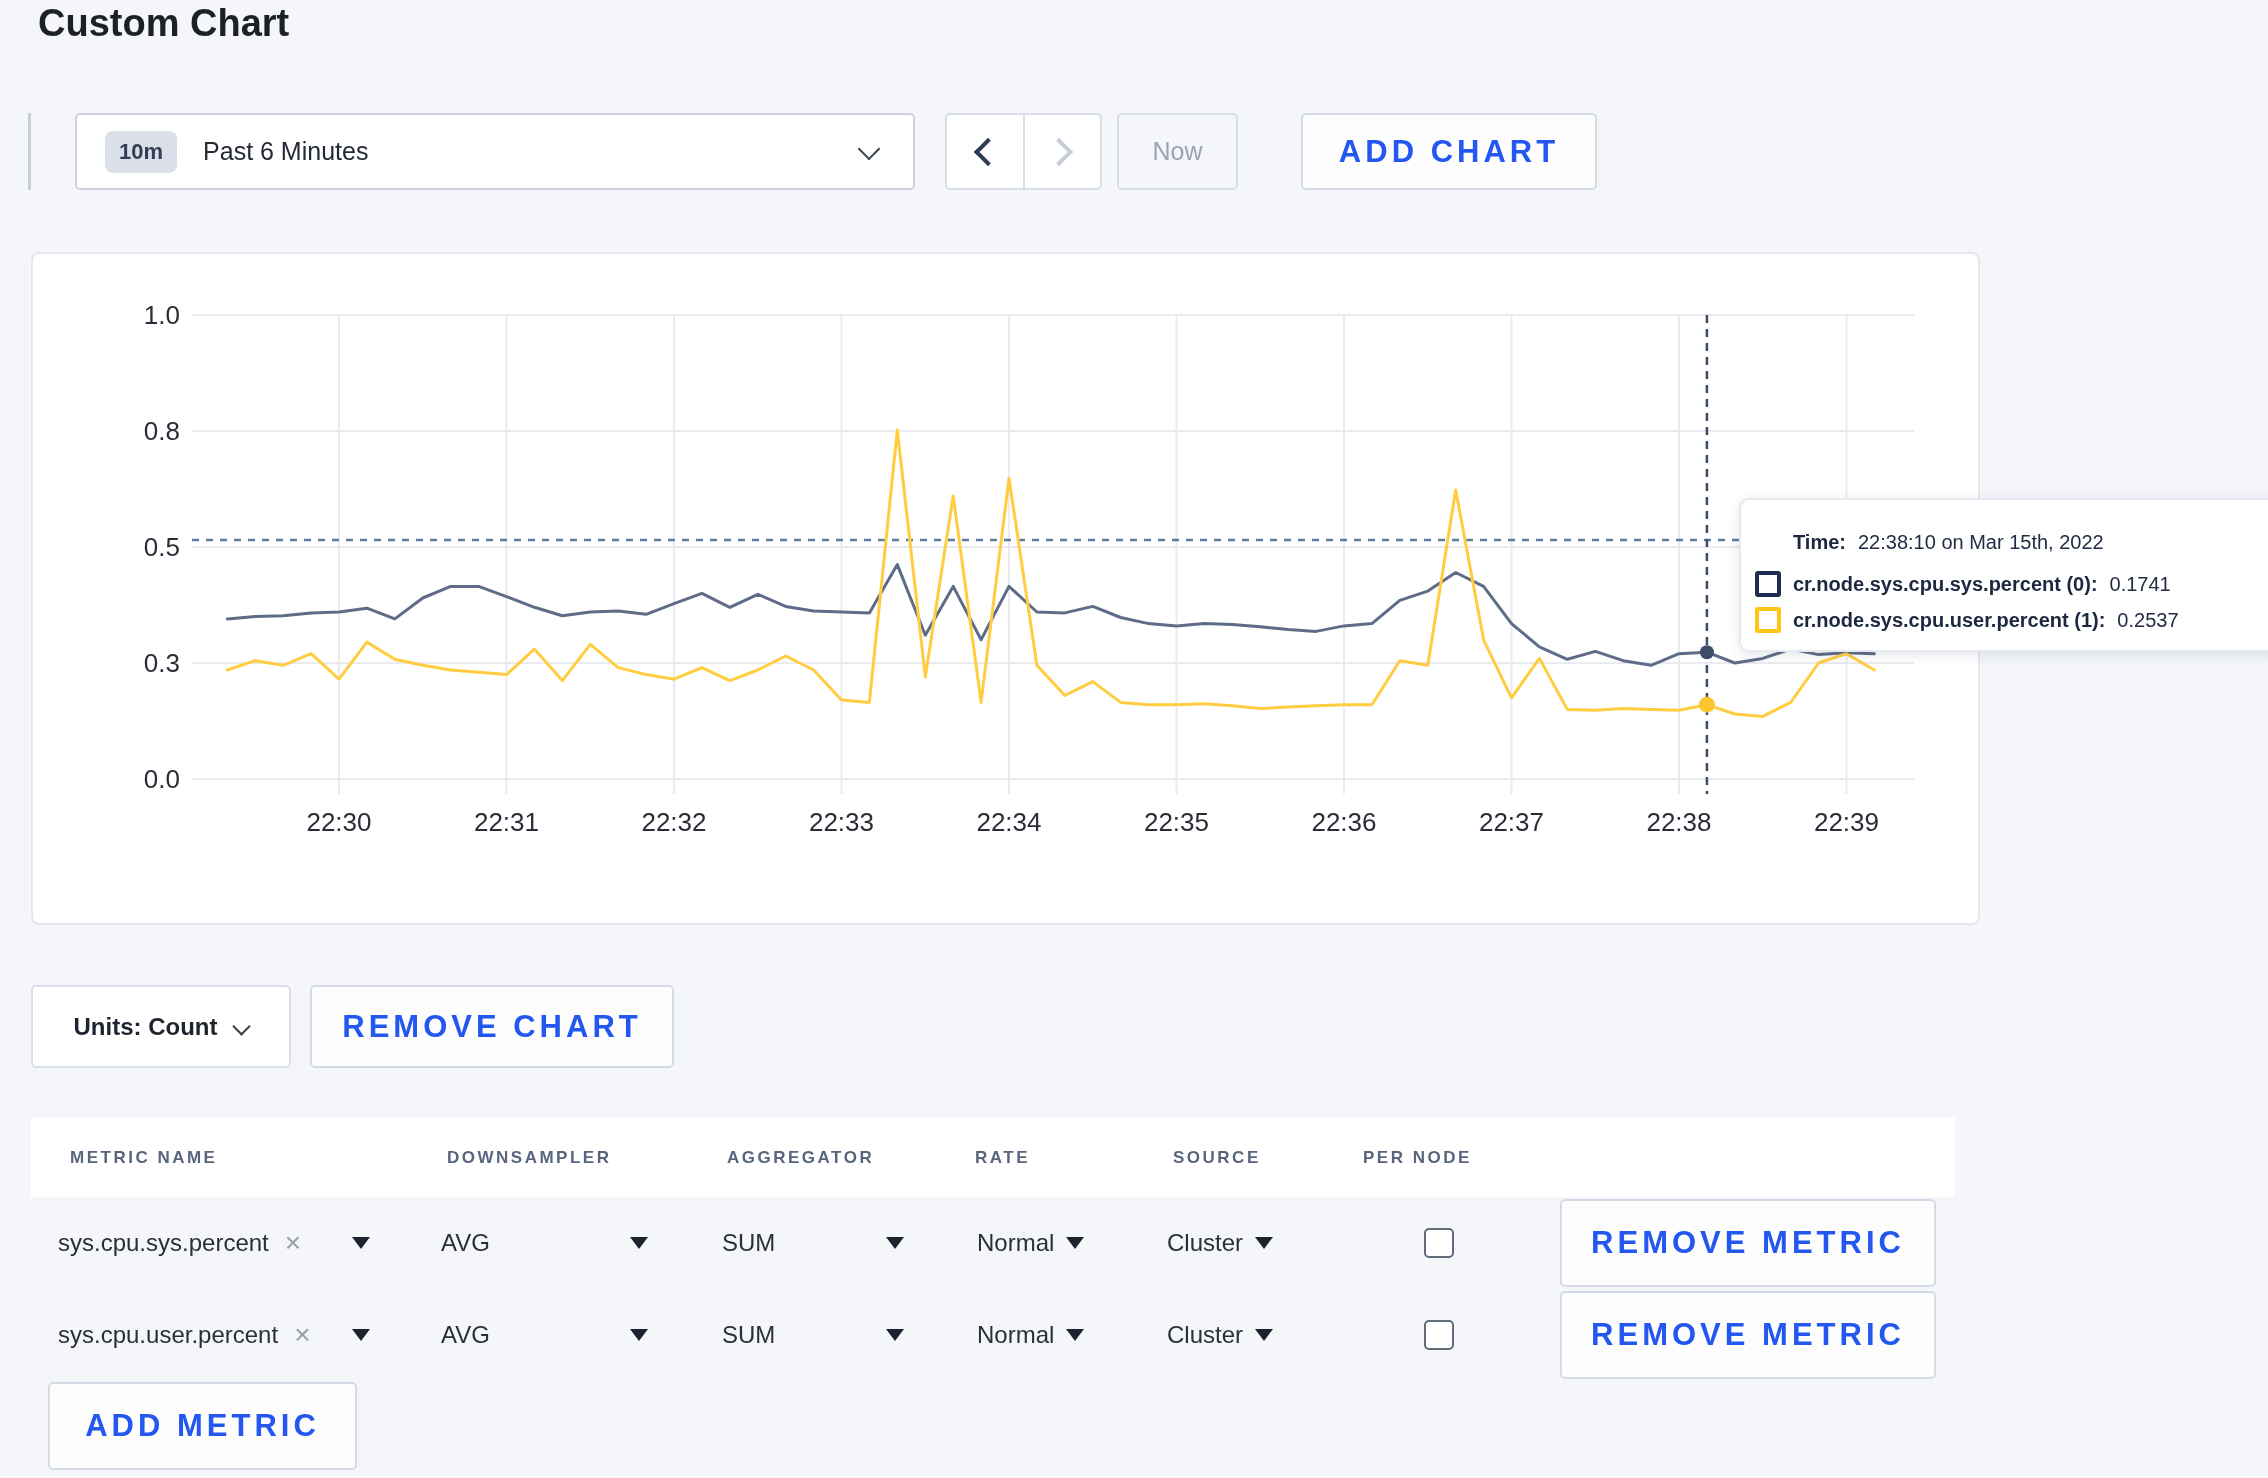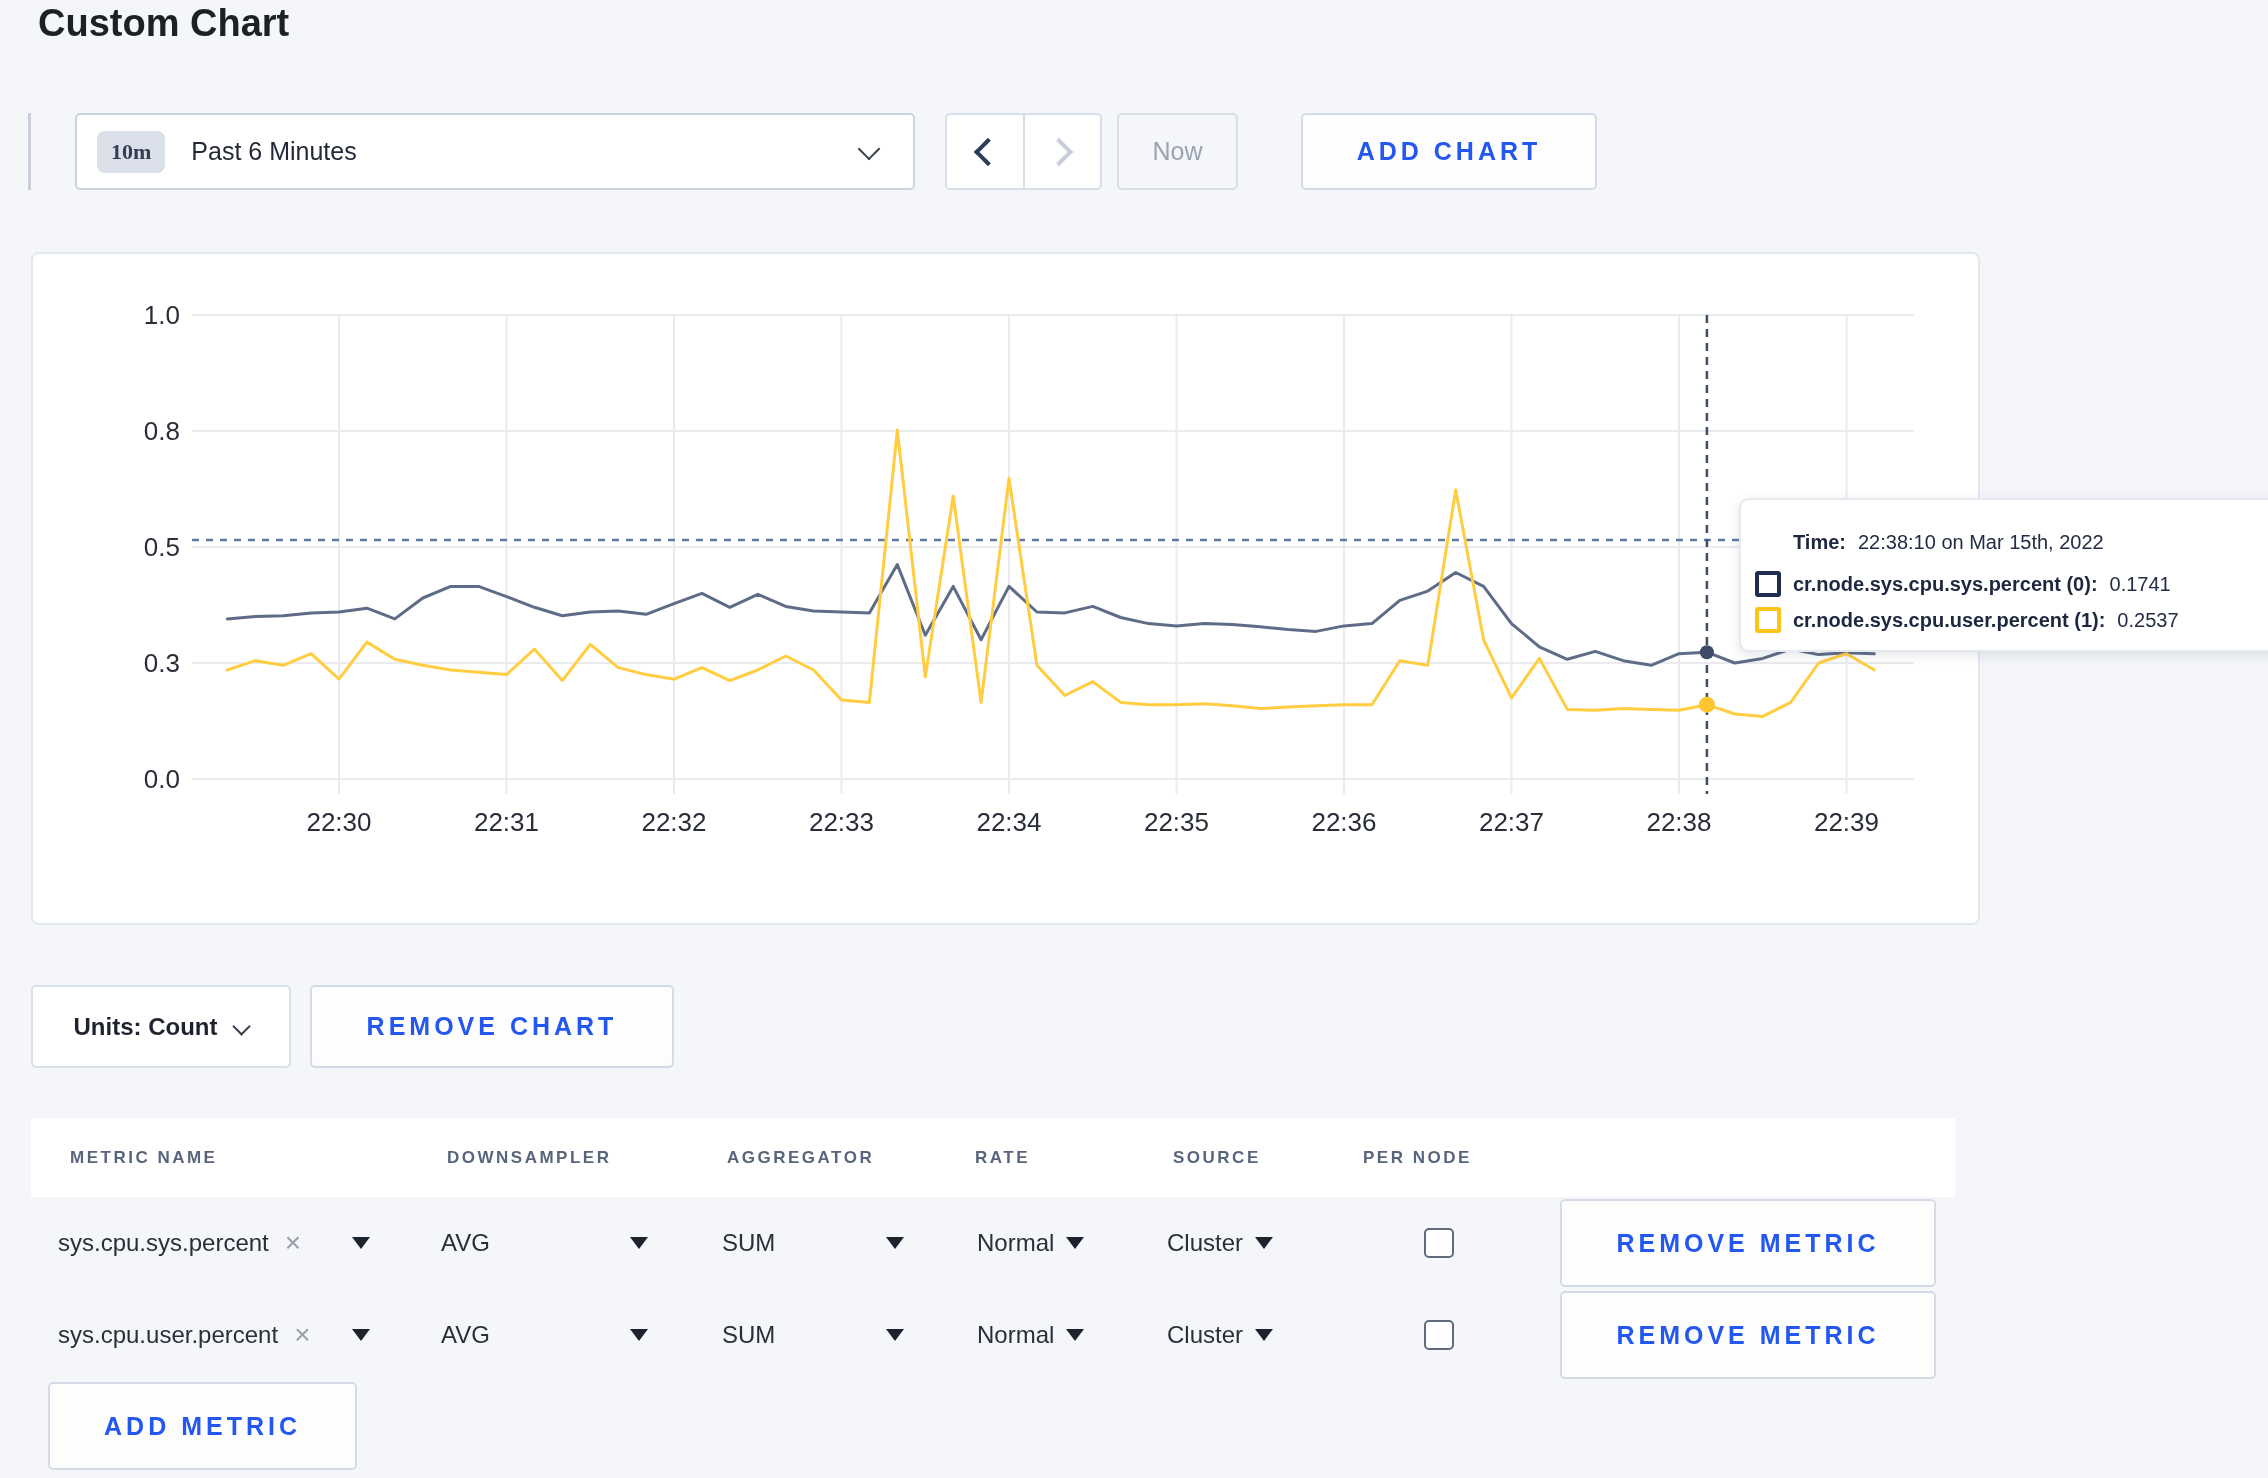--- a/index.html
+++ b/index.html
@@ -4,39 +4,39 @@
 <style>
   html,body{margin:0;padding:0;background:#f4f6fa;overflow:hidden;}
   #app{position:relative;width:2041px;height:1478px;background:#f4f6fa;
        font-family:"Liberation Sans","DejaVu Sans",sans-serif;color:#22272f;}
   
   #page-title{position:absolute;left:38px;top:2px;font-size:38px;font-weight:600;color:#1d2126;}
   
   #range-divider{position:absolute;left:28px;top:113px;width:3px;height:77px;background:#c9cfd9;}
   #range-select{position:absolute;left:75px;top:113px;width:840px;height:77px;background:#fff;
     border:2px solid #ccd3df;border-radius:5px;display:flex;align-items:center;box-sizing:border-box;cursor:pointer;}
-  #range-badge{margin-left:20px;background:#dbdfe9;border-radius:8px;padding:8px 14px;
-    font-size:22px;font-weight:700;color:#333d55;font-family:Liberation Serif, serif;}
+  #range-badge{margin-left:28px;background:#dbdfe9;border-radius:8px;padding:8px 14px;
+    font-size:22px;font-weight:700;color:#333d55;}
   #range-label{margin-left:26px;font-size:25px;color:#242a35;}
   .chev-down{width:14px;height:14px;border-right:2.5px solid #39414f;border-bottom:2.5px solid #39414f;
     transform:rotate(45deg);margin-left:auto;margin-right:36px;margin-top:-6px;}
   #pager{position:absolute;left:945px;top:113px;width:157px;height:77px;background:#fff;
     border:2px solid #d8dee8;border-radius:5px;display:flex;box-sizing:border-box;}
   .pager-half{flex:1;display:flex;align-items:center;justify-content:center;}
   .pager-half.first{border-right:2px solid #d8dee8;}
   .chev-left{width:16px;height:16px;border-left:4px solid #2e3c58;border-bottom:4px solid #2e3c58;
     transform:rotate(45deg);margin-left:6px;}
   .chev-right{width:16px;height:16px;border-right:4px solid #c7ced9;border-top:4px solid #c7ced9;
     transform:rotate(45deg);margin-right:6px;}
   #now-btn{position:absolute;left:1117px;top:113px;width:121px;height:77px;border:2px solid #d8dee8;
     border-radius:5px;box-sizing:border-box;display:flex;align-items:center;justify-content:center;
     font-size:25px;color:#99a3b3;background:transparent;cursor:default;}
   .blue-btn{display:flex;align-items:center;justify-content:center;background:#fdfdfe;
     border:2px solid #d5dbe6;border-radius:5px;box-sizing:border-box;color:#2457f0;
-    font-size:25px;font-weight:600;letter-spacing:4px;cursor:pointer;}
+    font-size:31px;font-weight:600;letter-spacing:4px;cursor:pointer;}
   #add-chart-btn{position:absolute;left:1301px;top:113px;width:296px;height:77px;}
   
   #chart-card{position:absolute;left:31px;top:252px;width:1949px;height:673px;background:#fff;
     border:2px solid #e3e7ee;border-radius:8px;box-sizing:border-box;}
   #chart-svg{position:absolute;left:0;top:0;}
   #chart-svg text{font-family:"Liberation Sans","DejaVu Sans",sans-serif;}
   
   #chart-tooltip{position:absolute;left:1739px;top:498px;width:548px;height:154px;background:#fff;
     border:2px solid #e6e9f0;border-radius:10px;box-shadow:0 3px 12px rgba(60,70,90,.14);
     box-sizing:border-box;padding-top:24px;z-index:6;}

